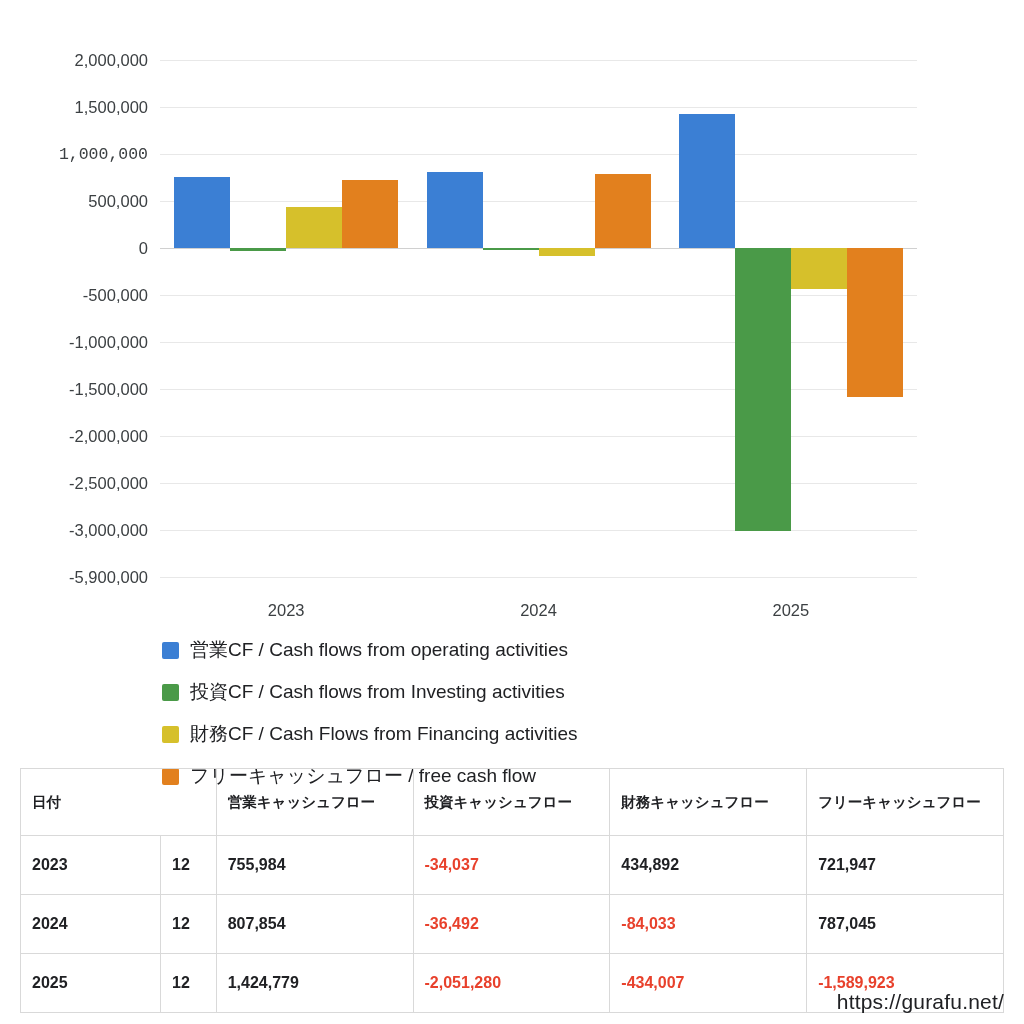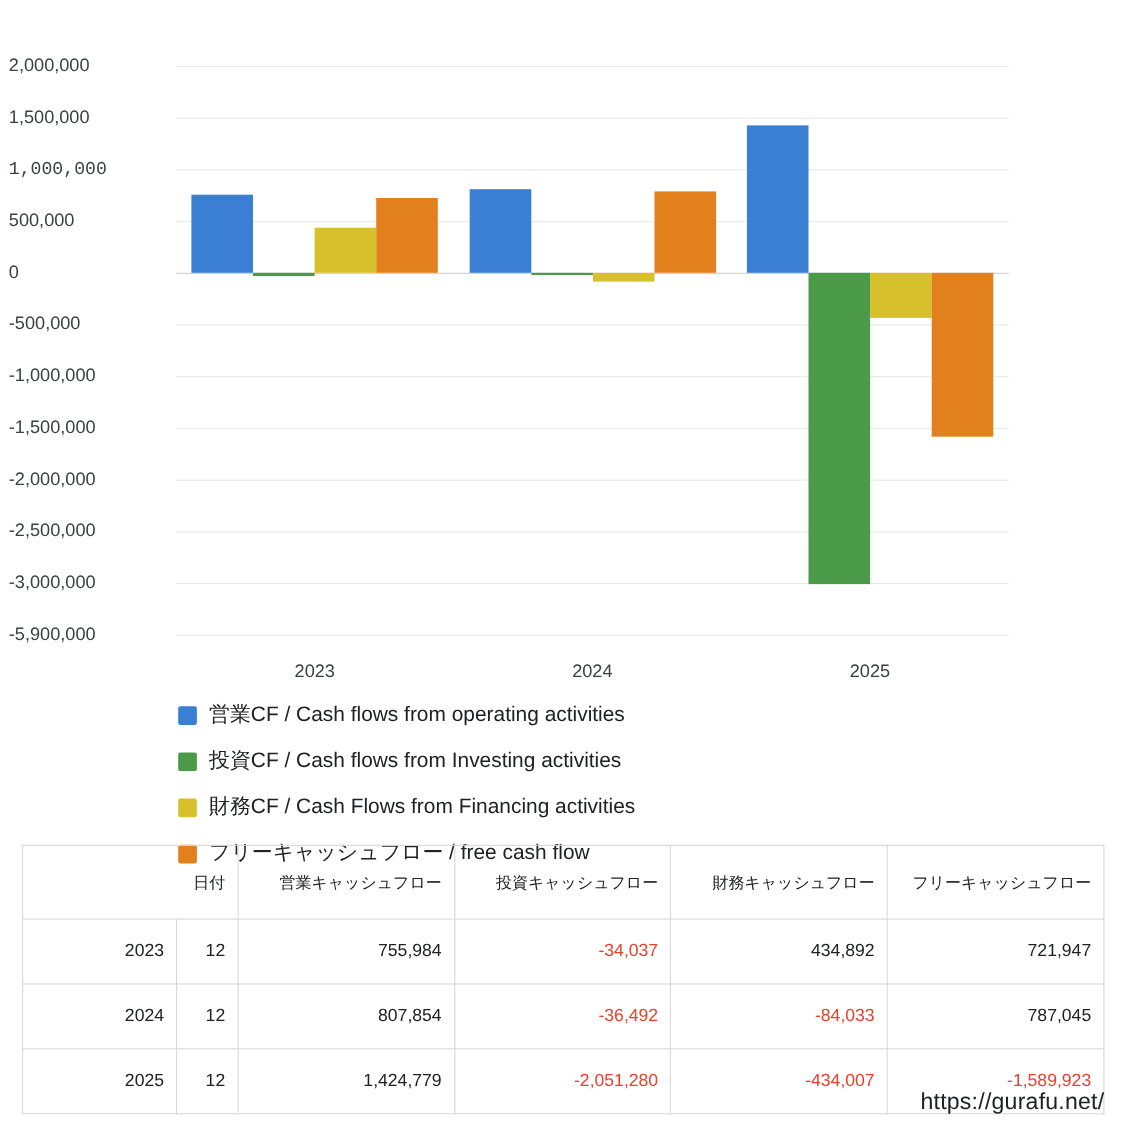--- a/index.html
+++ b/index.html
@@ -40,21 +40,21 @@
     height: 1px;
     background: #e8e8e8;
   }
   .grid-line.zero {
     background: #d0d0d0;
   }
   .ytick-holder {
     position: absolute;
     left: -152px;
     width: 140px;
-    text-align: left;
+    text-align: right;
     font-size: 16.5px;
     color: #3c4043;
     transform: translateY(-50%);
     white-space: nowrap;
   }
 
   .bar {
     position: absolute;
     bottom: auto;
   }
@@ -101,23 +101,23 @@
     position: absolute;
     left: 20px;
     top: 768px;
     width: 984px;
     border-collapse: collapse;
     table-layout: fixed;
   }
   #data-table td, #data-table th {
     border: 1px solid #d9d9d9;
     padding: 11px;
-    text-align: right;
+    text-align: left;
     vertical-align: middle;
-    font-weight: normal;
+    font-weight: bold;
   }
   .hdr-jp {
     height: 44px;
     font-size: 14.5px;
     font-weight: bold;
     color: #202124;
   }
   .hdr-en {
     height: 56px;
     font-size: 13px;

